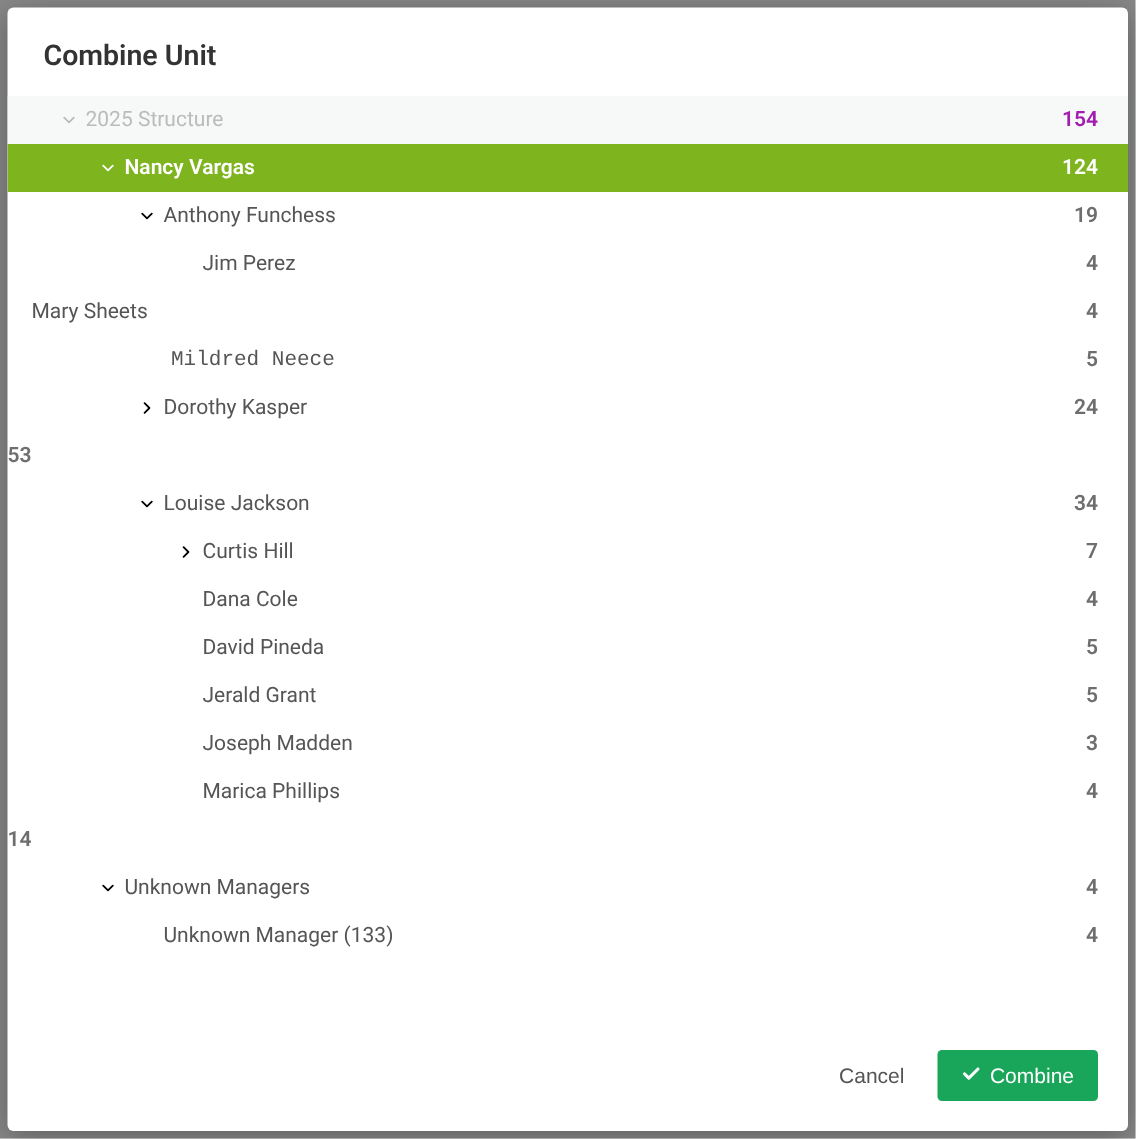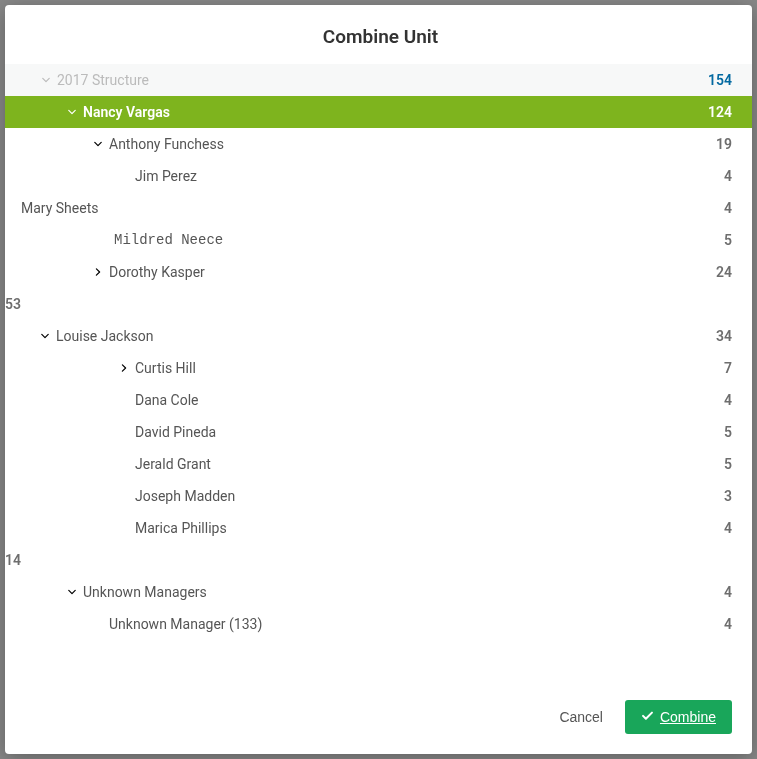--- a/index.html
+++ b/index.html
@@ -22,21 +22,20 @@
       width: 747px;
       height: 749px;
       border-radius: 4px;
       box-shadow: 0 4px 20px rgba(0,0,0,0.3);
       display: flex;
       flex-direction: column;
       position: relative;
     }
     .modal-header {
       padding: 20px 20px 16px 24px;
-      text-align: center;
     }
     .modal-title {
       font-size: 19px;
       font-weight: 600;
       color: #333;
     }
     .tree {
       flex: 1;
       overflow-y: auto;
     }
@@ -47,21 +46,21 @@
       height: 32px;
       padding-right: 20px;
       font-size: 14px;
       cursor: pointer;
     }
     .tree-row.root {
       background: #f7f8f8;
       color: #bbb;
     }
     .tree-row.root .tree-count {
-      color: #0369a1;
+      color: #a21caf;
     }
     .tree-row.selected {
       background: #7eb41e;
       color: #fff;
       font-weight: 600;
     }
     .tree-row.selected .tree-count {
       color: #fff;
     }
     .tree-label-wrap {
@@ -116,21 +115,20 @@
       border: none;
       color: #fff;
       font-size: 14px;
       font-weight: 500;
       padding: 9px 16px;
       border-radius: 3px;
       cursor: pointer;
       display: inline-flex;
       align-items: center;
       gap: 6px;
-      text-decoration: underline;
     }
     .btn-primary svg {
       width: 13px;
       height: 13px;
     }
   </style>
 </head>
 <body>
 
 <div class="modal">
@@ -138,21 +136,21 @@
     <h2 class="modal-title">Combine Unit</h2>
   </div>
   <div class="tree" id="tree">
       <div class="tree-row root">
         <div class="tree-label-wrap" style="padding-left: 36px;">
           <span class="chevron">
             <svg viewBox="0 0 10 10">
               <polyline points="1,3 5,7 9,3" fill="none" stroke="currentColor" stroke-width="1.5" stroke-linecap="round" stroke-linejoin="round"></polyline>
             </svg>
           </span>
-          <span class="tree-label">2017 Structure</span>
+          <span class="tree-label">2025 Structure</span>
         </div>
         <span class="tree-count">154</span>
       </div>
       <div class="tree-row selected">
         <div class="tree-label-wrap" style="padding-left: 62px;">
           <span class="chevron">
             <svg viewBox="0 0 10 10">
               <polyline points="1,3 5,7 9,3" fill="none" stroke="currentColor" stroke-width="1.5" stroke-linecap="round" stroke-linejoin="round"></polyline>
             </svg>
           </span>
@@ -212,21 +210,21 @@
             </svg>
           </span>
           <span class="tree-label">Dorothy Kasper</span>
         </div>
         <span class="tree-count">24</span>
       </div>
       <div class="tree-row">
         <span class="tree-count">53</span>
       </div>
       <div class="tree-row">
-        <div class="tree-label-wrap" style="padding-left: 35px;">
+        <div class="tree-label-wrap" style="padding-left: 88px;">
           <span class="chevron">
             <svg viewBox="0 0 10 10">
               <polyline points="1,3 5,7 9,3" fill="none" stroke="currentColor" stroke-width="1.5" stroke-linecap="round" stroke-linejoin="round"></polyline>
             </svg>
           </span>
           <span class="tree-label">Louise Jackson</span>
         </div>
         <span class="tree-count">34</span>
       </div>
       <div class="tree-row">

